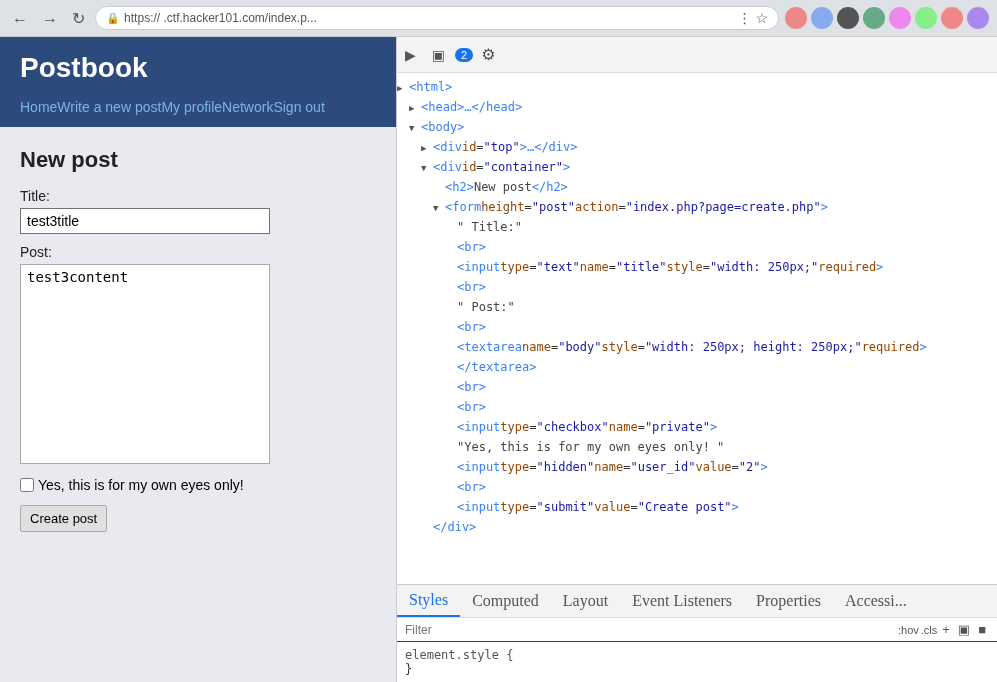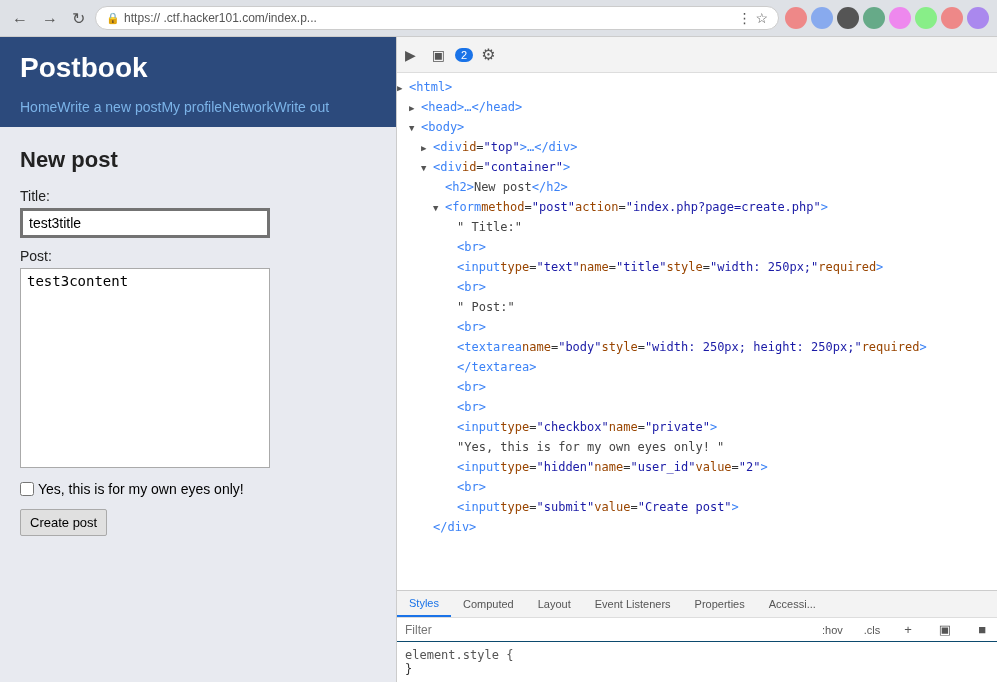--- a/index.html
+++ b/index.html
@@ -23,21 +23,21 @@
     
     .webpage { width: 396px; background: white; overflow-y: auto; flex-shrink: 0; }
     .page-header { background: #2c4a7c; color: white; padding: 15px 20px; }
     .page-header h1 { font-size: 28px; font-weight: bold; color: white; }
     .page-nav { background: #2c4a7c; padding: 0 20px 12px 20px; display: flex; }
     .page-nav a { color: #7bb3e8; text-decoration: none; font-size: 14px; }
     .page-content { padding: 20px; background: #e8eaf0; min-height: 100%; }
     .page-content h2 { font-size: 22px; font-weight: bold; margin-bottom: 15px; color: #222; }
     .form-group { margin-bottom: 10px; }
     .form-group label { display: block; font-size: 14px; margin-bottom: 4px; color: #222; }
-    .form-group input[type="text"] { width: 250px; padding: 4px 6px; border: 3px solid #737373; font-size: 14px; background: white; }
+    .form-group input[type="text"] { width: 250px; padding: 4px 6px; border: 1px solid #737373; font-size: 14px; background: white; }
     .form-group textarea { width: 250px; height: 200px; padding: 4px 6px; border: 1px solid #aaa; font-size: 14px; background: white; resize: none; }
     .checkbox-row { display: flex; align-items: center; gap: 4px; margin-bottom: 12px; font-size: 14px; }
     .checkbox-row input[type="checkbox"] { width: 14px; height: 14px; }
     .submit-btn { background: #e0e0e0; border: 1px solid #aaa; padding: 5px 9px; font-size: 13px; cursor: pointer; border-radius: 2px; }
 
     
     .devtools { flex: 1; background: #f8f8f8; display: flex; flex-direction: column; border-left: 1px solid #ccc; overflow: hidden; }
 
     
     .dt-toolbar { display: flex; align-items: center; background: #f3f3f3; border-bottom: 1px solid #ddd; padding: 0; }
@@ -58,26 +58,26 @@
     .arrow.collapsed::before { content: '▶'; font-size: 9px; }
     .arrow.empty::before { content: ' '; }
 
     
     .dt-bottom { border-top: 1px solid #ccc; background: #f3f3f3; }
     .dt-breadcrumb { padding: 3px 8px; font-size: 11px; font-family: monospace; background: #f3f3f3; border-bottom: 1px solid #ddd; color: #333; display: flex; gap: 4px; align-items: center; }
     .dt-breadcrumb span { color: #1a73e8; cursor: pointer; }
     .dt-breadcrumb .dim { color: #777; }
 
     .dt-style-tabs { display: flex; border-bottom: 1px solid #ddd; background: #f3f3f3; }
-    .dt-style-tab { padding: 6px 12px; font-size: 11px; cursor: pointer; border: none; background: none; color: #555; }
+    .dt-style-tab { padding: 6px 12px; font-size: 16px; cursor: pointer; border: none; background: none; color: #555; font-family: Liberation Serif, serif; }
     .dt-style-tab.active { color: #1a73e8; border-bottom: 2px solid #1a73e8; }
 
     .dt-filter-bar { display: flex; align-items: center; padding: 3px 8px; border-bottom: 1px solid #0c4a6e; background: white; gap: 4px; }
     .dt-filter-input { flex: 1; border: none; outline: none; font-size: 12px; background: transparent; }
-    .dt-filter-right { display: flex; align-items: center; gap: 21px; color: #555; font-size: 11px; margin-left: 17px; }
+    .dt-filter-right { display: flex; align-items: center; gap: 2px; color: #555; font-size: 11px; margin-left: 17px; }
     .dt-filter-btn { background: none; border: none; cursor: pointer; color: #555; font-size: 13px; padding: 1px 3px; }
 
     .dt-styles-content { padding: 6px 8px; font-family: monospace; font-size: 12px; color: #333; background: white; }
     .css-rule { color: #555; }
     .css-brace { color: #333; }
 
     
     .c-tag { color: #3b82f6; }
     .c-attr { color: #994500; }
     .c-val { color: #1a1aa6; }
@@ -115,21 +115,21 @@
 
   <div class="webpage">
     <div class="page-header">
       <h1>Postbook</h1>
     </div>
     <div class="page-nav">
       <a href="#">Home</a>
       <a href="#">Write a new post</a>
       <a href="#">My profile</a>
       <a href="#">Network</a>
-      <a href="#">Write out</a>
+      <a href="#">Sign out</a>
     </div>
     <div class="page-content">
       <h2>New post</h2>
       <div class="form-group">
         <label>Title:</label>
         <input type="text" class="" value="test3title" style="">
       </div>
       <div class="form-group">
         <label>Post:</label>
         <textarea style="">test3content</textarea>
@@ -196,21 +196,21 @@
         <span class="arrow empty"></span>
         <span class="c-tag">&lt;h2&gt;</span>
           <span class="c-text">New post</span>
           <span class="c-tag">&lt;/h2&gt;</span>
       </div>
 
       <div class="dt-line">
         <span class="indent" style="width:36px; display:inline-block"></span>
         <span class="arrow expanded"></span>
         <span class="c-tag">&lt;form </span>
-          <span class="c-attr">method</span>
+          <span class="c-attr">height</span>
           <span class="c-eq">=</span>
           <span class="c-val">"post"</span>
           <span class="c-tag"> </span>
           <span class="c-attr">action</span>
           <span class="c-eq">=</span>
           <span class="c-val">"index.php?page=create.php"</span>
           <span class="c-tag">&gt;</span>
       </div>
 
       <div class="dt-line">

